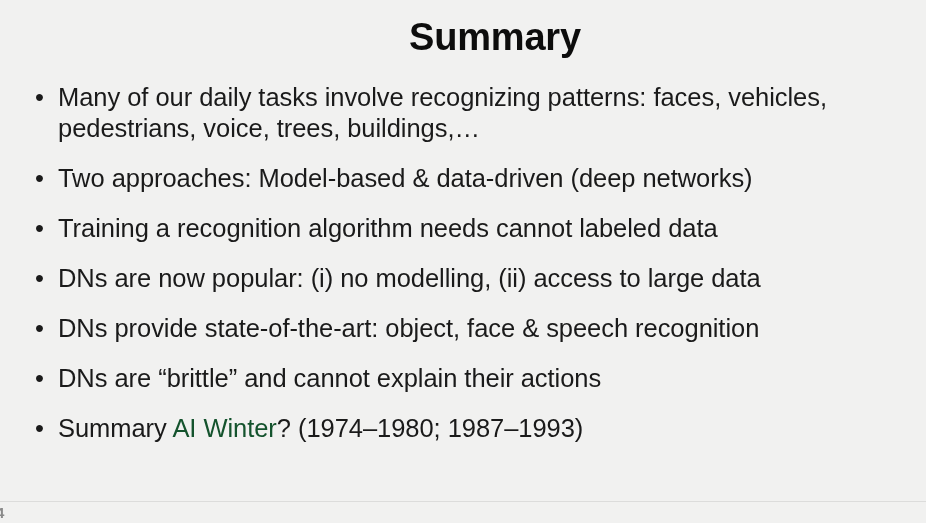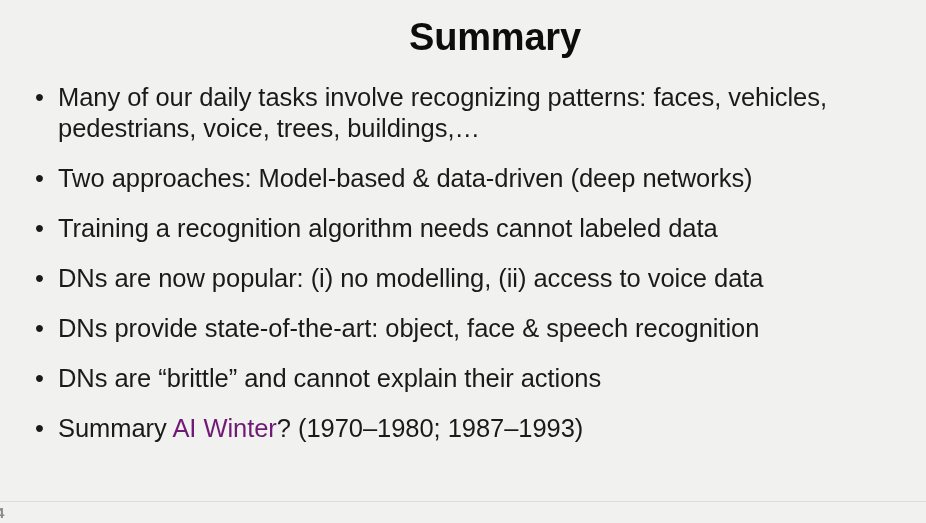--- a/index.html
+++ b/index.html
@@ -58,21 +58,21 @@
     left: 7px;
     top: 0px;
     font-size: 25.5px;
     line-height: 31px;
     color: #1a1a1a;
   }
   .bullet .txt {
     display: block;
   }
   .hl-red {
-    color: #701a75;
+    color: #14532d;
   }
   .footer-rule {
     position: absolute;
     left: 0;
     bottom: 21px;
     width: 926px;
     height: 1px;
     background: #dcdcdb;
   }
   .slide-number {
@@ -107,36 +107,36 @@
       <span class="txt">Two approaches: Model-based &amp; data-driven (deep networks)</span>
     </div>
 
     <div class="bullet">
       <span class="dot">•</span>
       <span class="txt">Training a recognition algorithm needs cannot labeled data</span>
     </div>
 
     <div class="bullet">
       <span class="dot">•</span>
-      <span class="txt">DNs are now popular: (i) no modelling, (ii) access to voice data</span>
+      <span class="txt">DNs are now popular: (i) no modelling, (ii) access to large data</span>
     </div>
 
     <div class="bullet">
       <span class="dot">•</span>
       <span class="txt">DNs provide state-of-the-art: object, face &amp; speech recognition</span>
     </div>
 
     <div class="bullet">
       <span class="dot">•</span>
       <span class="txt">DNs are “brittle” and cannot explain their actions</span>
     </div>
 
     <div class="bullet">
       <span class="dot">•</span>
-      <span class="txt"><span>Summary </span><span class="hl-red">AI Winter</span><span>? (1970–1980; 1987–1993)</span></span>
+      <span class="txt"><span>Summary </span><span class="hl-red">AI Winter</span><span>? (1974–1980; 1987–1993)</span></span>
     </div>
 
   </div>
 
   <div class="footer-rule"></div>
 
   <div class="slide-number">4</div>
 
 </div>
 

